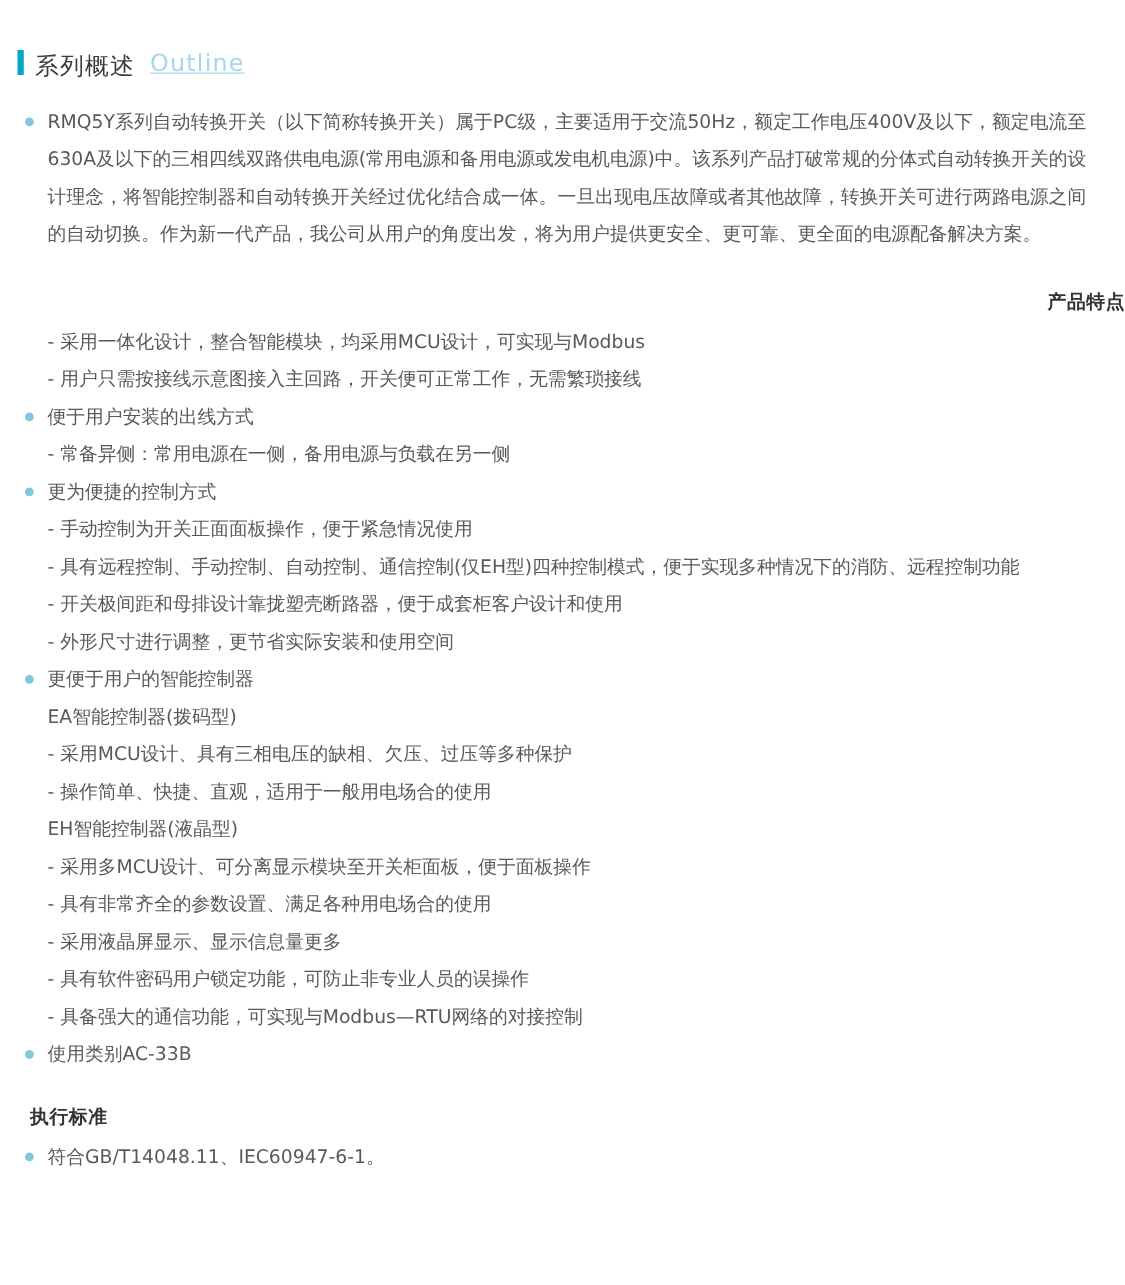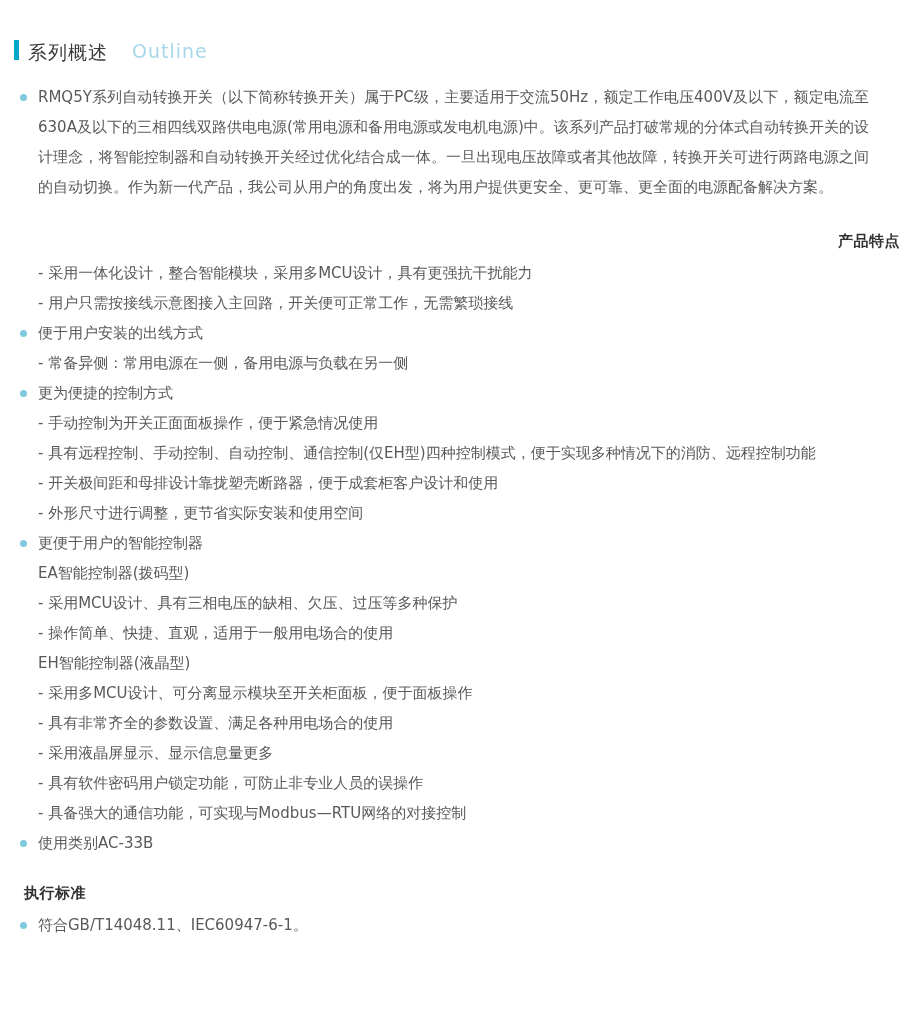--- a/index.html
+++ b/index.html
@@ -15,21 +15,21 @@
     font-family:"DejaVu Sans","Liberation Sans",sans-serif;
     color:var(--body);
     -webkit-font-smoothing:antialiased;
   }
   .page{padding:40px 0 0 14px;box-sizing:border-box;}
 
   
   .sec-header{display:flex;height:24px;}
   .accent-bar{width:5px;height:20px;background:var(--accent);margin-right:9px;flex:0 0 auto;}
   .title-cn{font-size:19px;color:#3a3a3a;letter-spacing:1px;}
-  .title-en{font-size:19px;color:var(--title-en);margin-left:24px;letter-spacing:1px;}
+  .title-en{font-size:19px;color:var(--title-en);margin-left:12px;letter-spacing:1px;text-decoration:underline;}
 
   
   .list{margin:0;padding:0;}
   .li{position:relative;padding-left:24px;line-height:30px;font-size:15px;color:var(--body);}
   .li .dot{
     position:absolute;left:6px;top:11.5px;width:7px;height:7px;border-radius:50%;
     background:var(--bullet);
   }
 
   
@@ -58,21 +58,21 @@
 
   <div class="intro-block">
     <div class="list">
         <div class="li bullet"><span class="dot"></span><span>RMQ5Y系列自动转换开关（以下简称转换开关）属于PC级，主要适用于交流50Hz，额定工作电压400V及以下，额定电流至630A及以下的三相四线双路供电电源(常用电源和备用电源或发电机电源)中。该系列产品打破常规的分体式自动转换开关的设计理念，将智能控制器和自动转换开关经过优化结合成一体。一旦出现电压故障或者其他故障，转换开关可进行两路电源之间的自动切换。作为新一代产品，我公司从用户的角度出发，将为用户提供更安全、更可靠、更全面的电源配备解决方案。</span></div>
       </div>
   </div>
 
   <div class="features-block">
     <div class="sub-heading">产品特点</div>
     <div class="list">
-        <div class="li dash"><span>- 采用一体化设计，整合智能模块，采用多MCU设计，具有更强抗干扰能力</span></div>
+        <div class="li dash"><span>- 采用一体化设计，整合智能模块，均采用MCU设计，可实现与Modbus</span></div>
         <div class="li dash"><span>- 用户只需按接线示意图接入主回路，开关便可正常工作，无需繁琐接线</span></div>
         <div class="li bullet"><span class="dot"></span><span>便于用户安装的出线方式</span></div>
         <div class="li dash"><span>- 常备异侧：常用电源在一侧，备用电源与负载在另一侧</span></div>
         <div class="li bullet"><span class="dot"></span><span>更为便捷的控制方式</span></div>
         <div class="li dash"><span>- 手动控制为开关正面面板操作，便于紧急情况使用</span></div>
         <div class="li dash"><span>- 具有远程控制、手动控制、自动控制、通信控制(仅EH型)四种控制模式，便于实现多种情况下的消防、远程控制功能</span></div>
         <div class="li dash"><span>- 开关极间距和母排设计靠拢塑壳断路器，便于成套柜客户设计和使用</span></div>
         <div class="li dash"><span>- 外形尺寸进行调整，更节省实际安装和使用空间</span></div>
         <div class="li bullet"><span class="dot"></span><span>更便于用户的智能控制器</span></div>
         <div class="li plain"><span>EA智能控制器(拨码型)</span></div>

